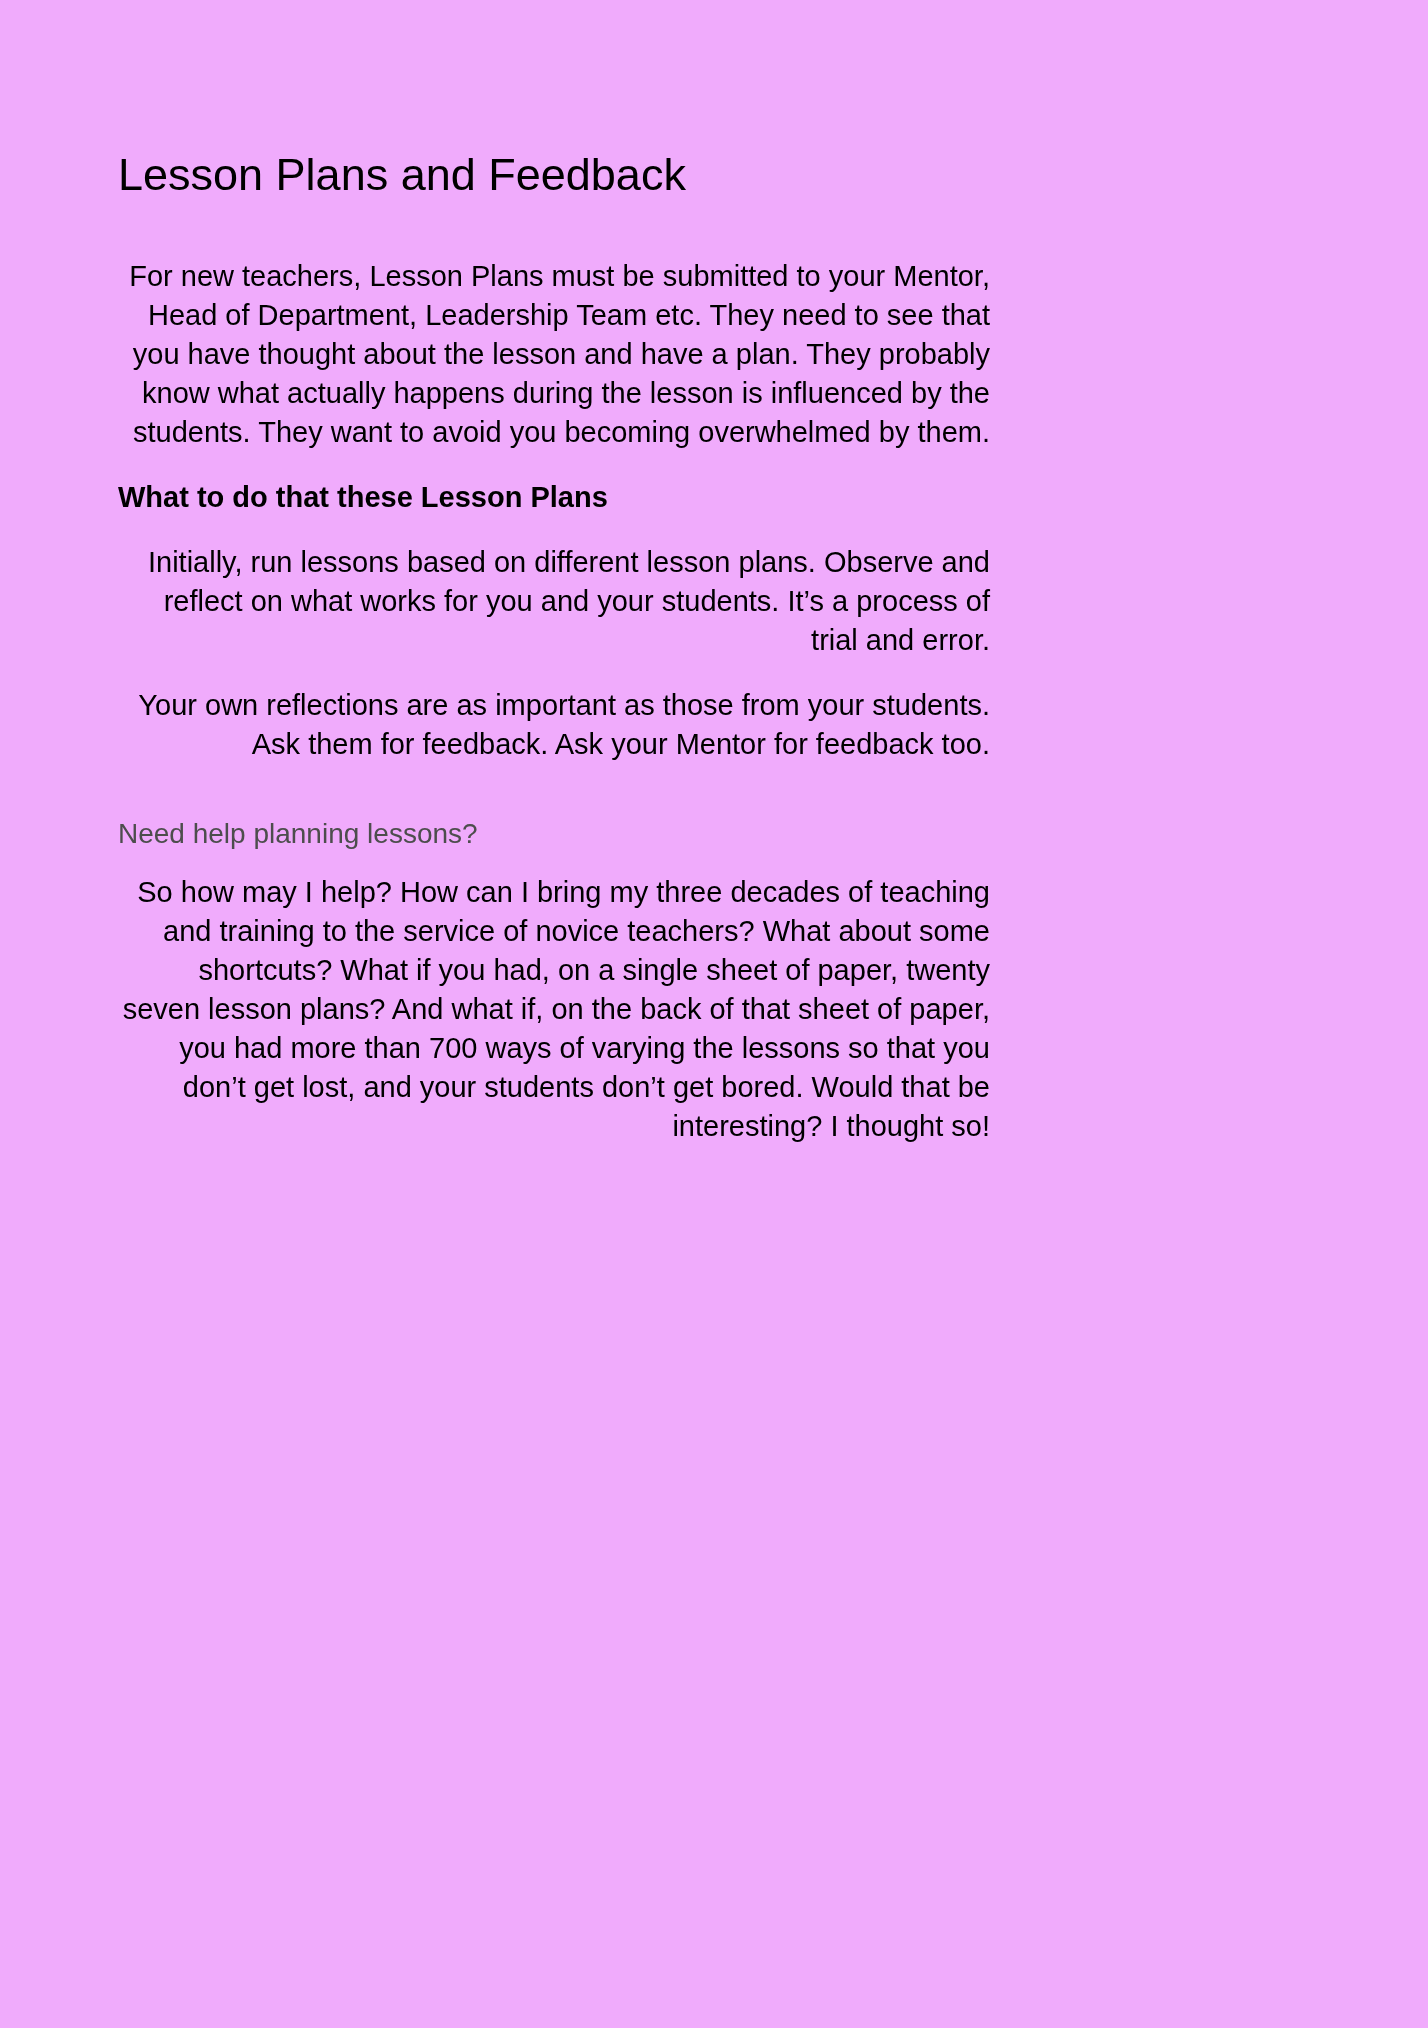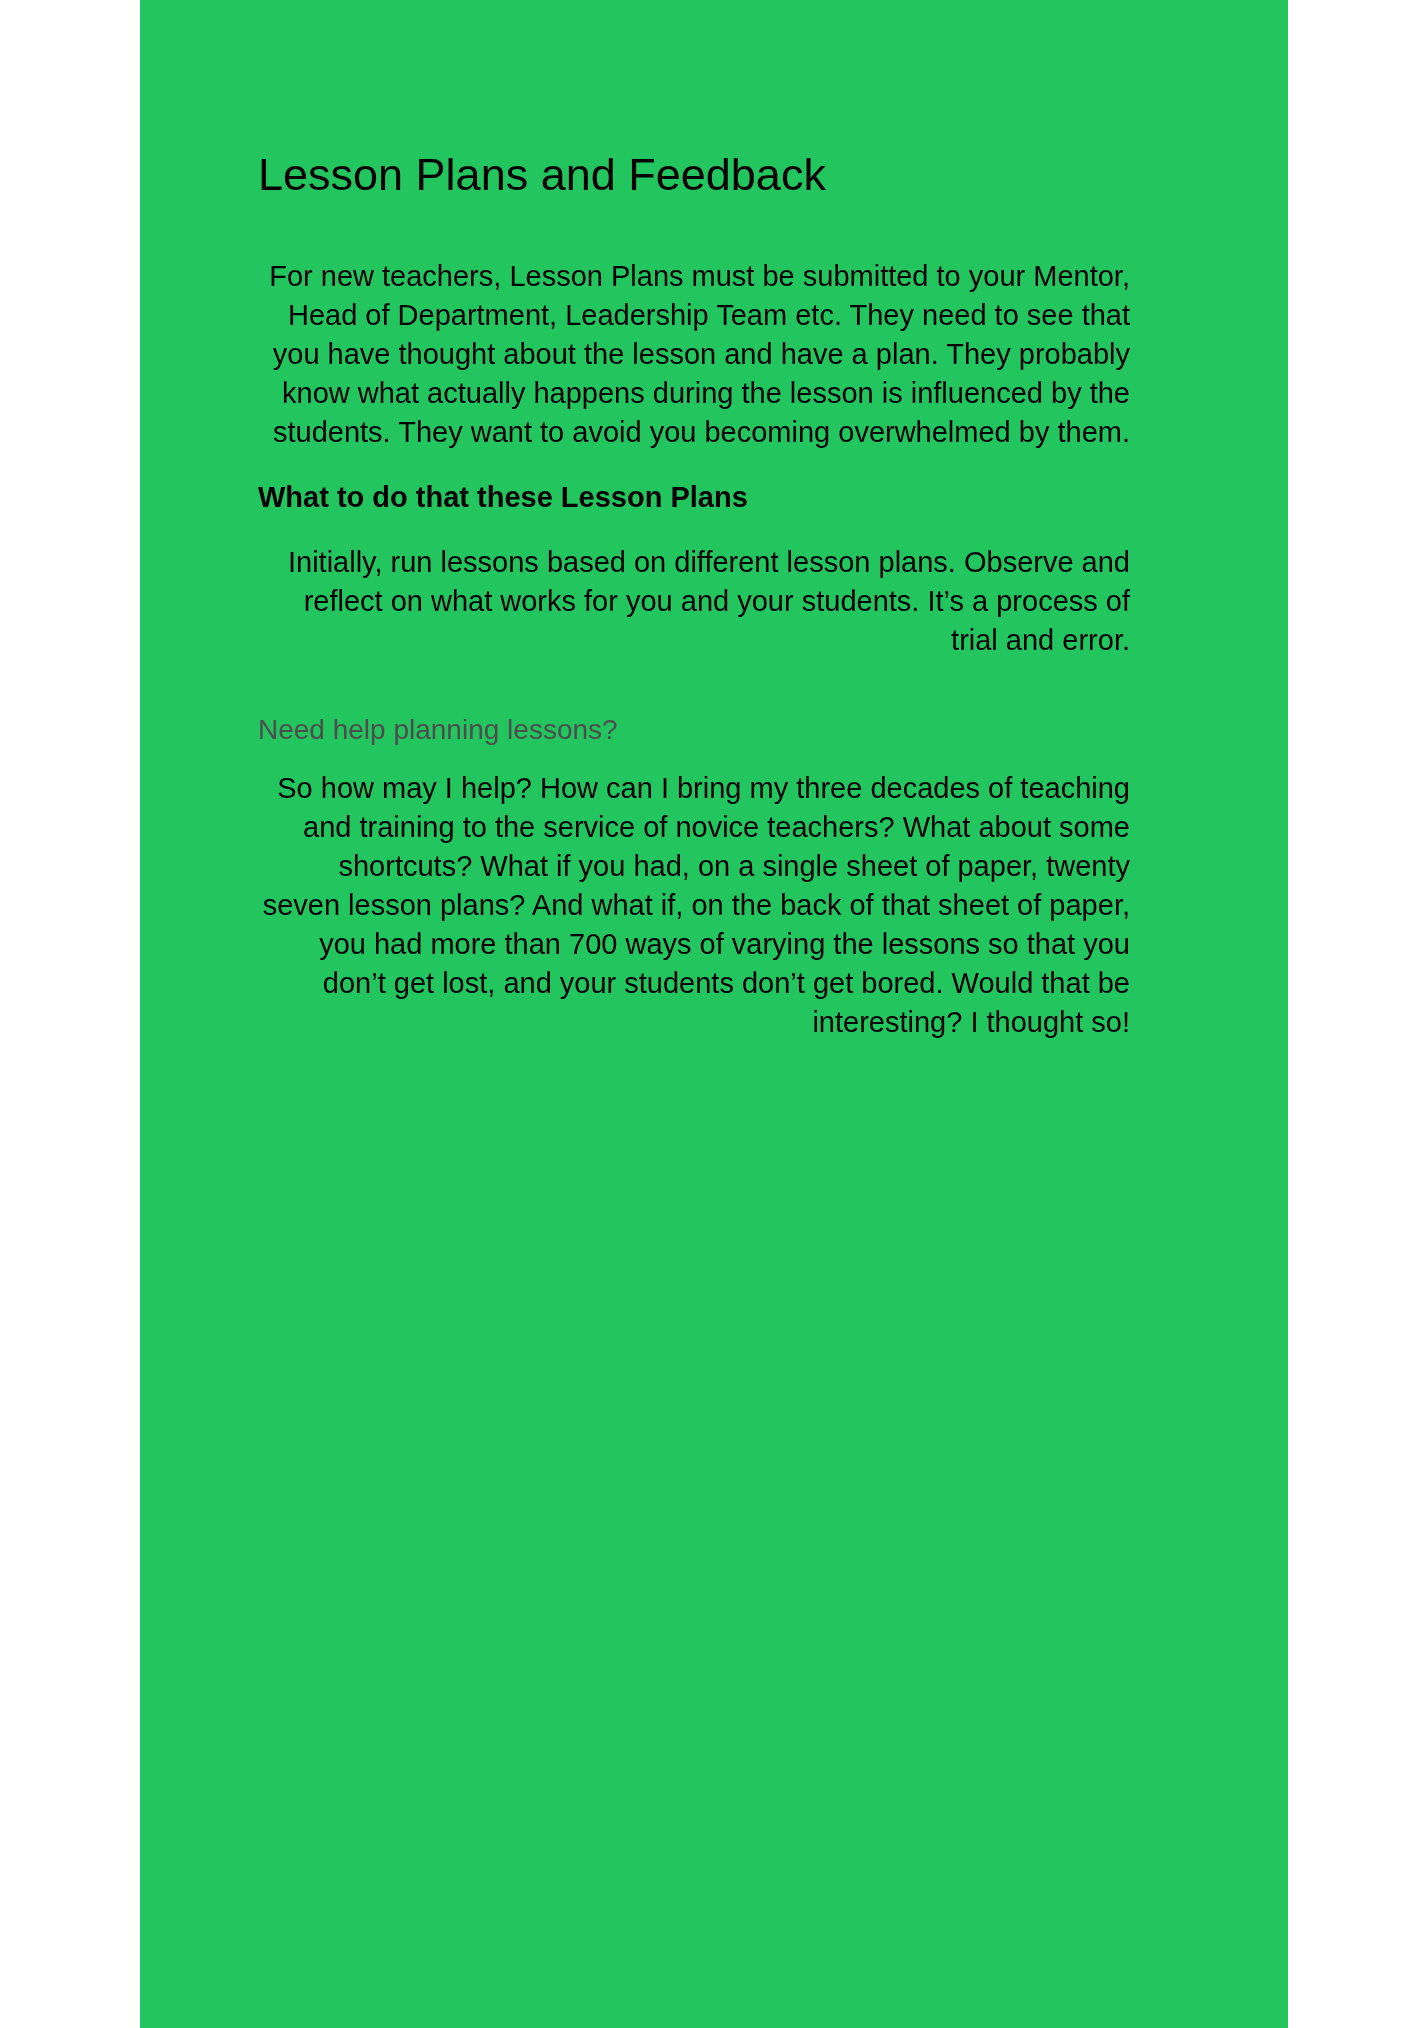--- a/index.html
+++ b/index.html
@@ -7,23 +7,23 @@
     margin: 0;
     padding: 0;
     background: #ffffff;
   }
   body {
     font-family: "Liberation Sans Narrow", "Liberation Sans", sans-serif;
     -webkit-font-smoothing: antialiased;
   }
   .page {
     position: relative;
-    width: 1148px;
+    width: 1428px;
     height: 2028px;
-    background: #22c55e;
+    background: #f0abfc;
     margin: 0 auto;
     overflow: hidden;
     box-sizing: border-box;
   }
   .content {
     position: absolute;
     left: 118px;
     top: 148px;
     width: 872px;
   }
@@ -70,20 +70,21 @@
 
     <h1 class="doc-title">Lesson Plans and Feedback</h1>
 
     <p class="para">For new teachers, Lesson Plans must be submitted to your Mentor, Head of Department, Leadership Team etc. They need to see that you have thought about the lesson and have a plan. They probably know what actually happens during the lesson is influenced by the students. They want to avoid you becoming overwhelmed by them.</p>
 
     <p class="subhead">What to do that these Lesson Plans</p>
 
     <p class="para">Initially, run lessons based on different lesson plans. Observe and reflect on what works for you and your students. It’s a process of trial and error.</p>
 
 
+    <p class="para">Your own reflections are as important as those from your students. Ask them for feedback. Ask your Mentor for feedback too.</p>
 
     <h2 class="section-head">Need help planning lessons?</h2>
 
     <p class="para">So how may I help? How can I bring my three decades of teaching and training to the service of novice teachers? What about some shortcuts? What if you had, on a single sheet of paper, twenty seven lesson plans? And what if, on the back of that sheet of paper, you had more than 700 ways of varying the lessons so that you don’t get lost, and your students don’t get bored. Would that be interesting? I thought so!</p>
 
 
   </div>
 </div>
 
 </body></html>

